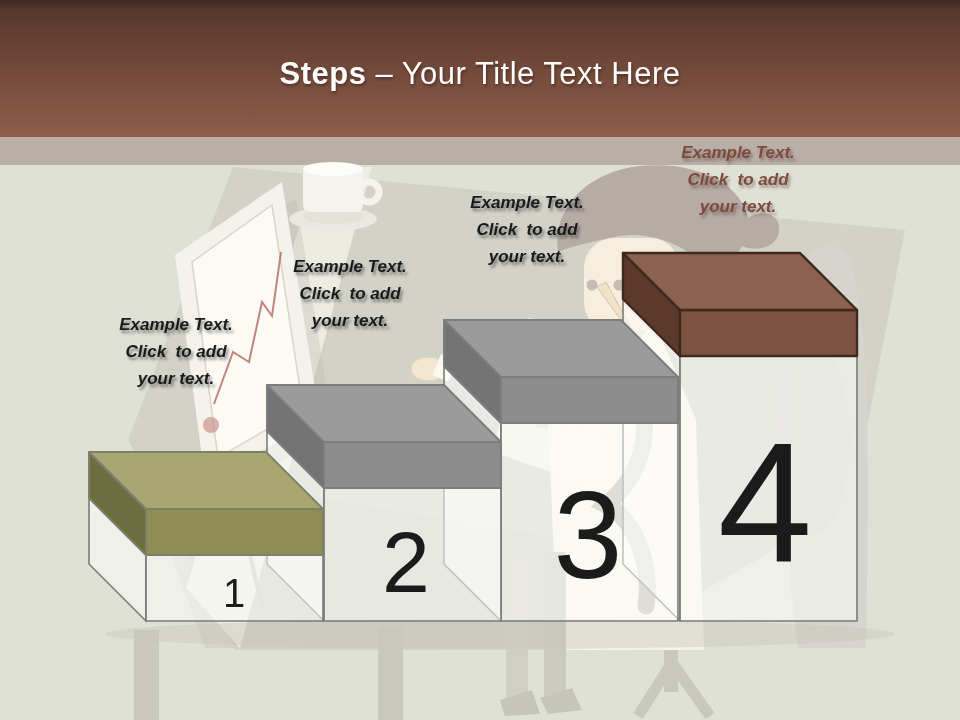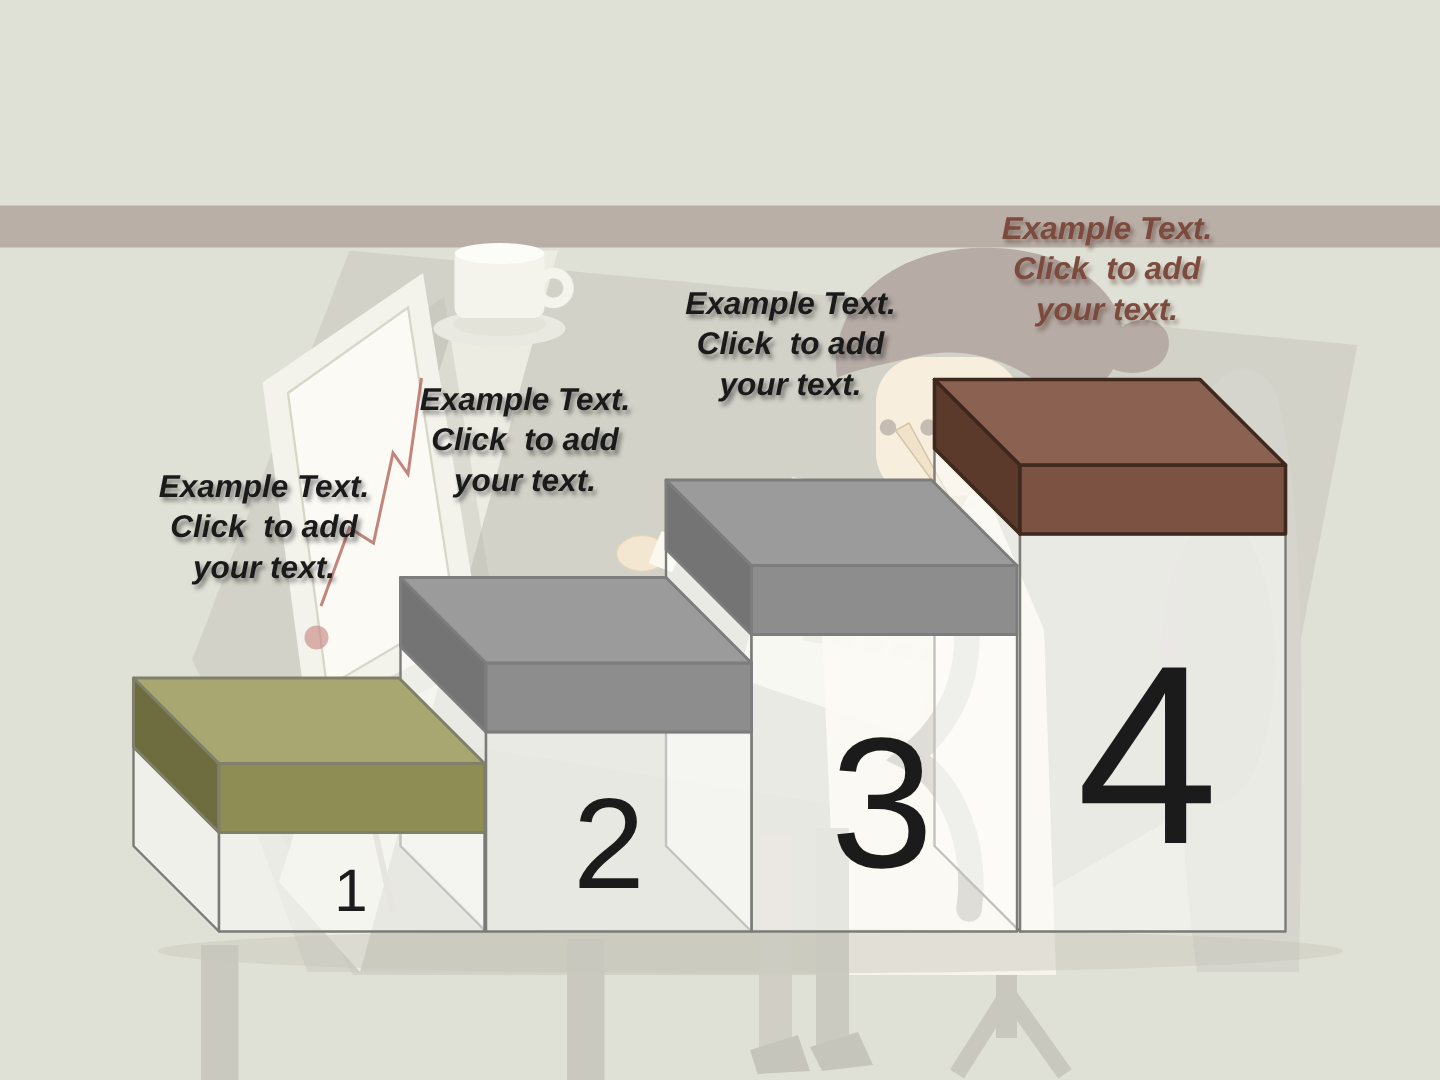--- a/index.html
+++ b/index.html
@@ -22,37 +22,40 @@
   .title .t-rest{font-weight:400; margin-left:9px;}
   .strip{
     position:absolute; left:0; top:137px; width:960px; height:28px; z-index:0;
     background:#b9afa7;
   }
   
   svg.scene{position:absolute; left:0; top:0; z-index:1;}
   
   .step-label{
     position:absolute; width:190px; z-index:5; text-align:center;
-    font-style:italic; font-weight:600; font-size:21px; line-height:27px;
+    font-style:italic; font-weight:600; font-size:17px; line-height:27px;
     text-shadow:2px 3px 3px rgba(35,35,35,.5); cursor:text;
   }
   .step-label div{white-space:pre;}
   .label-dark{color:#1a1a1a;}
   .label-brown{color:#7c4b3d; text-shadow:2px 3px 3px rgba(70,45,35,.45);}
   .lbl-1{left:81px;  top:311px;}
   .lbl-2{left:255px; top:253px;}
   .lbl-3{left:432px; top:189px;}
   .lbl-4{left:643px; top:139px;}
   .num{font-family:"Liberation Sans", sans-serif; font-weight:400;}
 </style>
 </head>
 <body>
 
 <div class="slide">
 
+  <header class="titlebar">
+    <h1 class="title"><span class="t-bold">Steps</span><span class="t-rest">– Your Title Text Here</span></h1>
+  </header>
   <div class="strip"></div>
 
   <svg class="scene" width="960" height="720" viewBox="0 0 960 720">
 
     <g>
       <polygon points="233,167 905,230 852,505 600,650 235,650 128,440" fill="#d2d2c8"></polygon>
       <polygon points="140,470 700,560 700,648 205,648" fill="#cbcbc1" opacity="0.55"></polygon>
     </g>
 
     <g>

